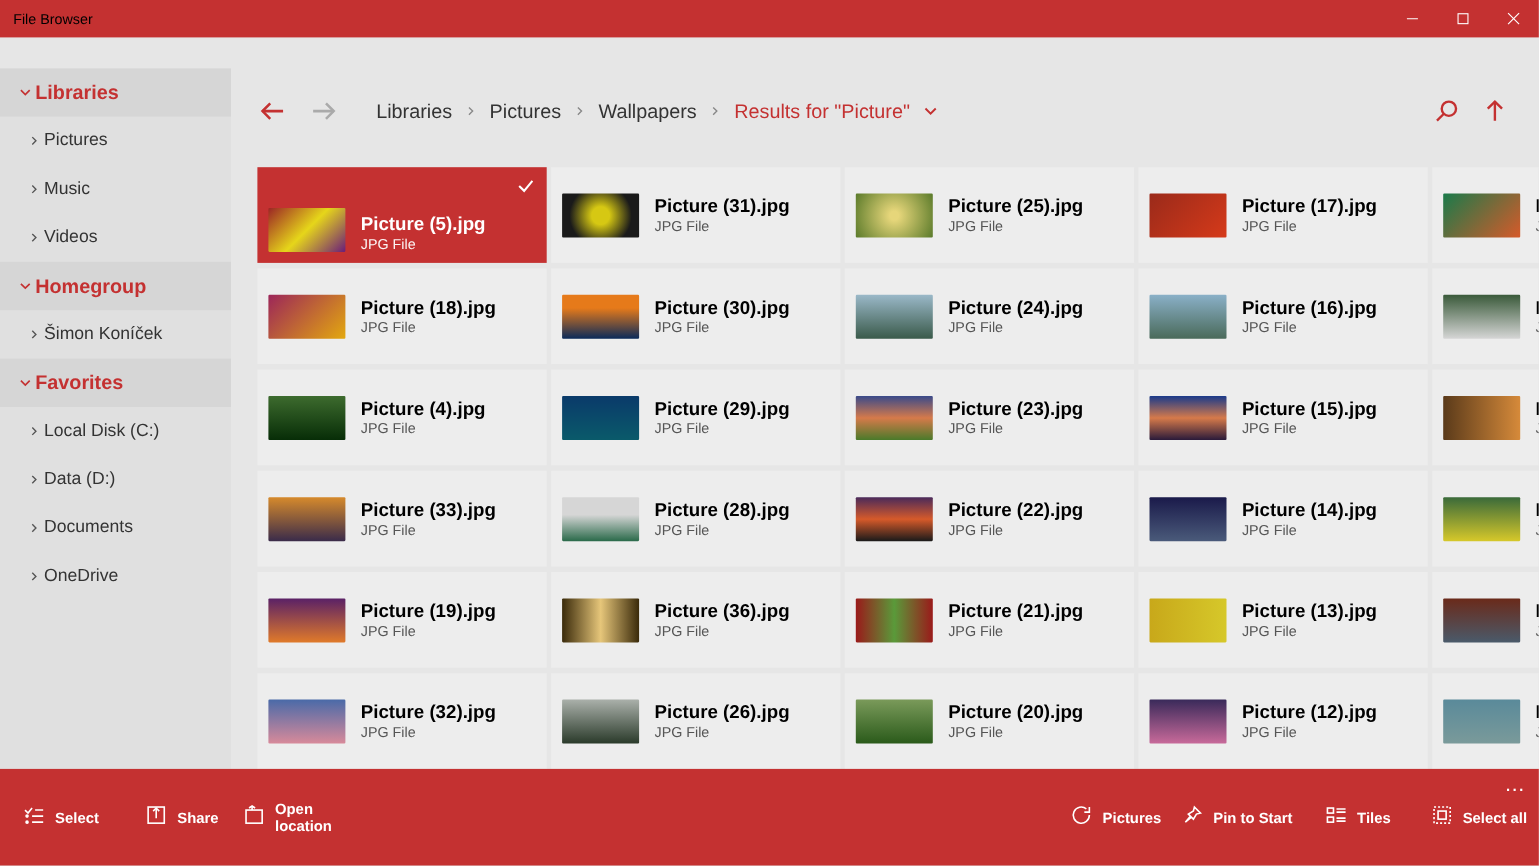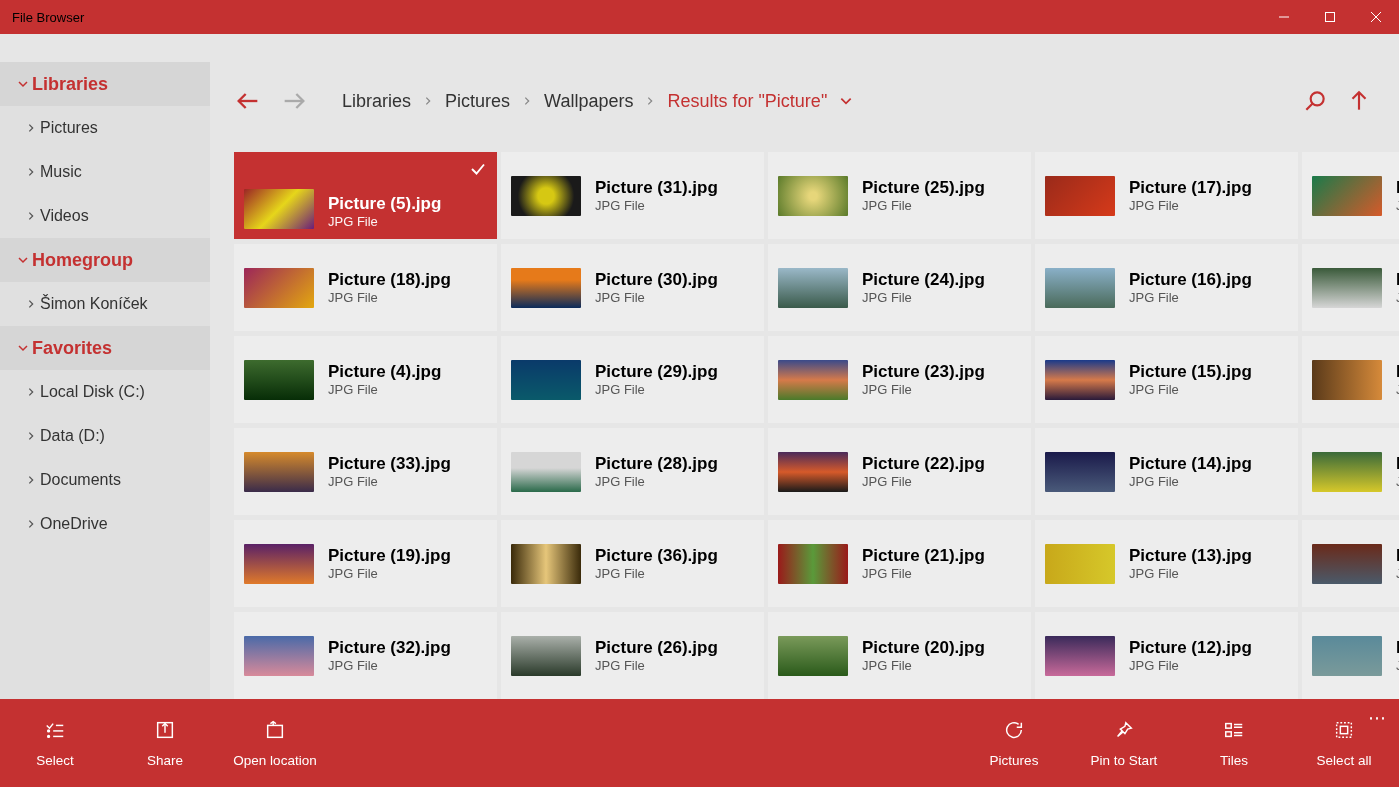--- a/index.html
+++ b/index.html
@@ -30,21 +30,21 @@
 .tile { width:263px; height:87px; margin:0 4px 5px 0; background:#ededed; display:flex; align-items:center; padding:10px; cursor:pointer; position:relative; }
 .tile.selected { background:#c43131; color:#fff;align-items:flex-end; }
 .thumb { width:70px; height:40px; margin-right:14px; background:#777; border-radius:1px; }
 .tile .info { flex:1; overflow:hidden; }
 .tile .name { font-size:17px; font-weight:600; white-space:nowrap; overflow:hidden; }
 .tile .sub { font-size:13px; color:#555; }
 .tile.selected .sub { color:rgba(255,255,255,0.95); }
 .tile .check { position:absolute; top:8px; right:10px; display:none; }
 .tile.selected .check { display:block; }
 .bottombar { height:88px; background:#c43131; display:flex; align-items:center; color:#fff; position:relative; }
-.bottombar .btn { width:110px; display:flex; flex-direction:column; align-items:center; justify-content:center; cursor:pointer; gap:8px; }
+.bottombar .btn { width:110px; display:flex; flex-direction:row; align-items:center; justify-content:center; cursor:pointer; gap:8px;font-weight:bold; }
 .bottombar .btn .lbl { font-size:13.5px; }
 .bottombar .spacer { flex:1; }
 .bottombar .more { position:absolute; top:8px; right:12px; cursor:pointer; font-size:18px; letter-spacing:1px; }
 </style>
 </head>
 <body>
 
 <div class="titlebar">
   <span class="title">File Browser</span>
   <div class="spacer"></div>

